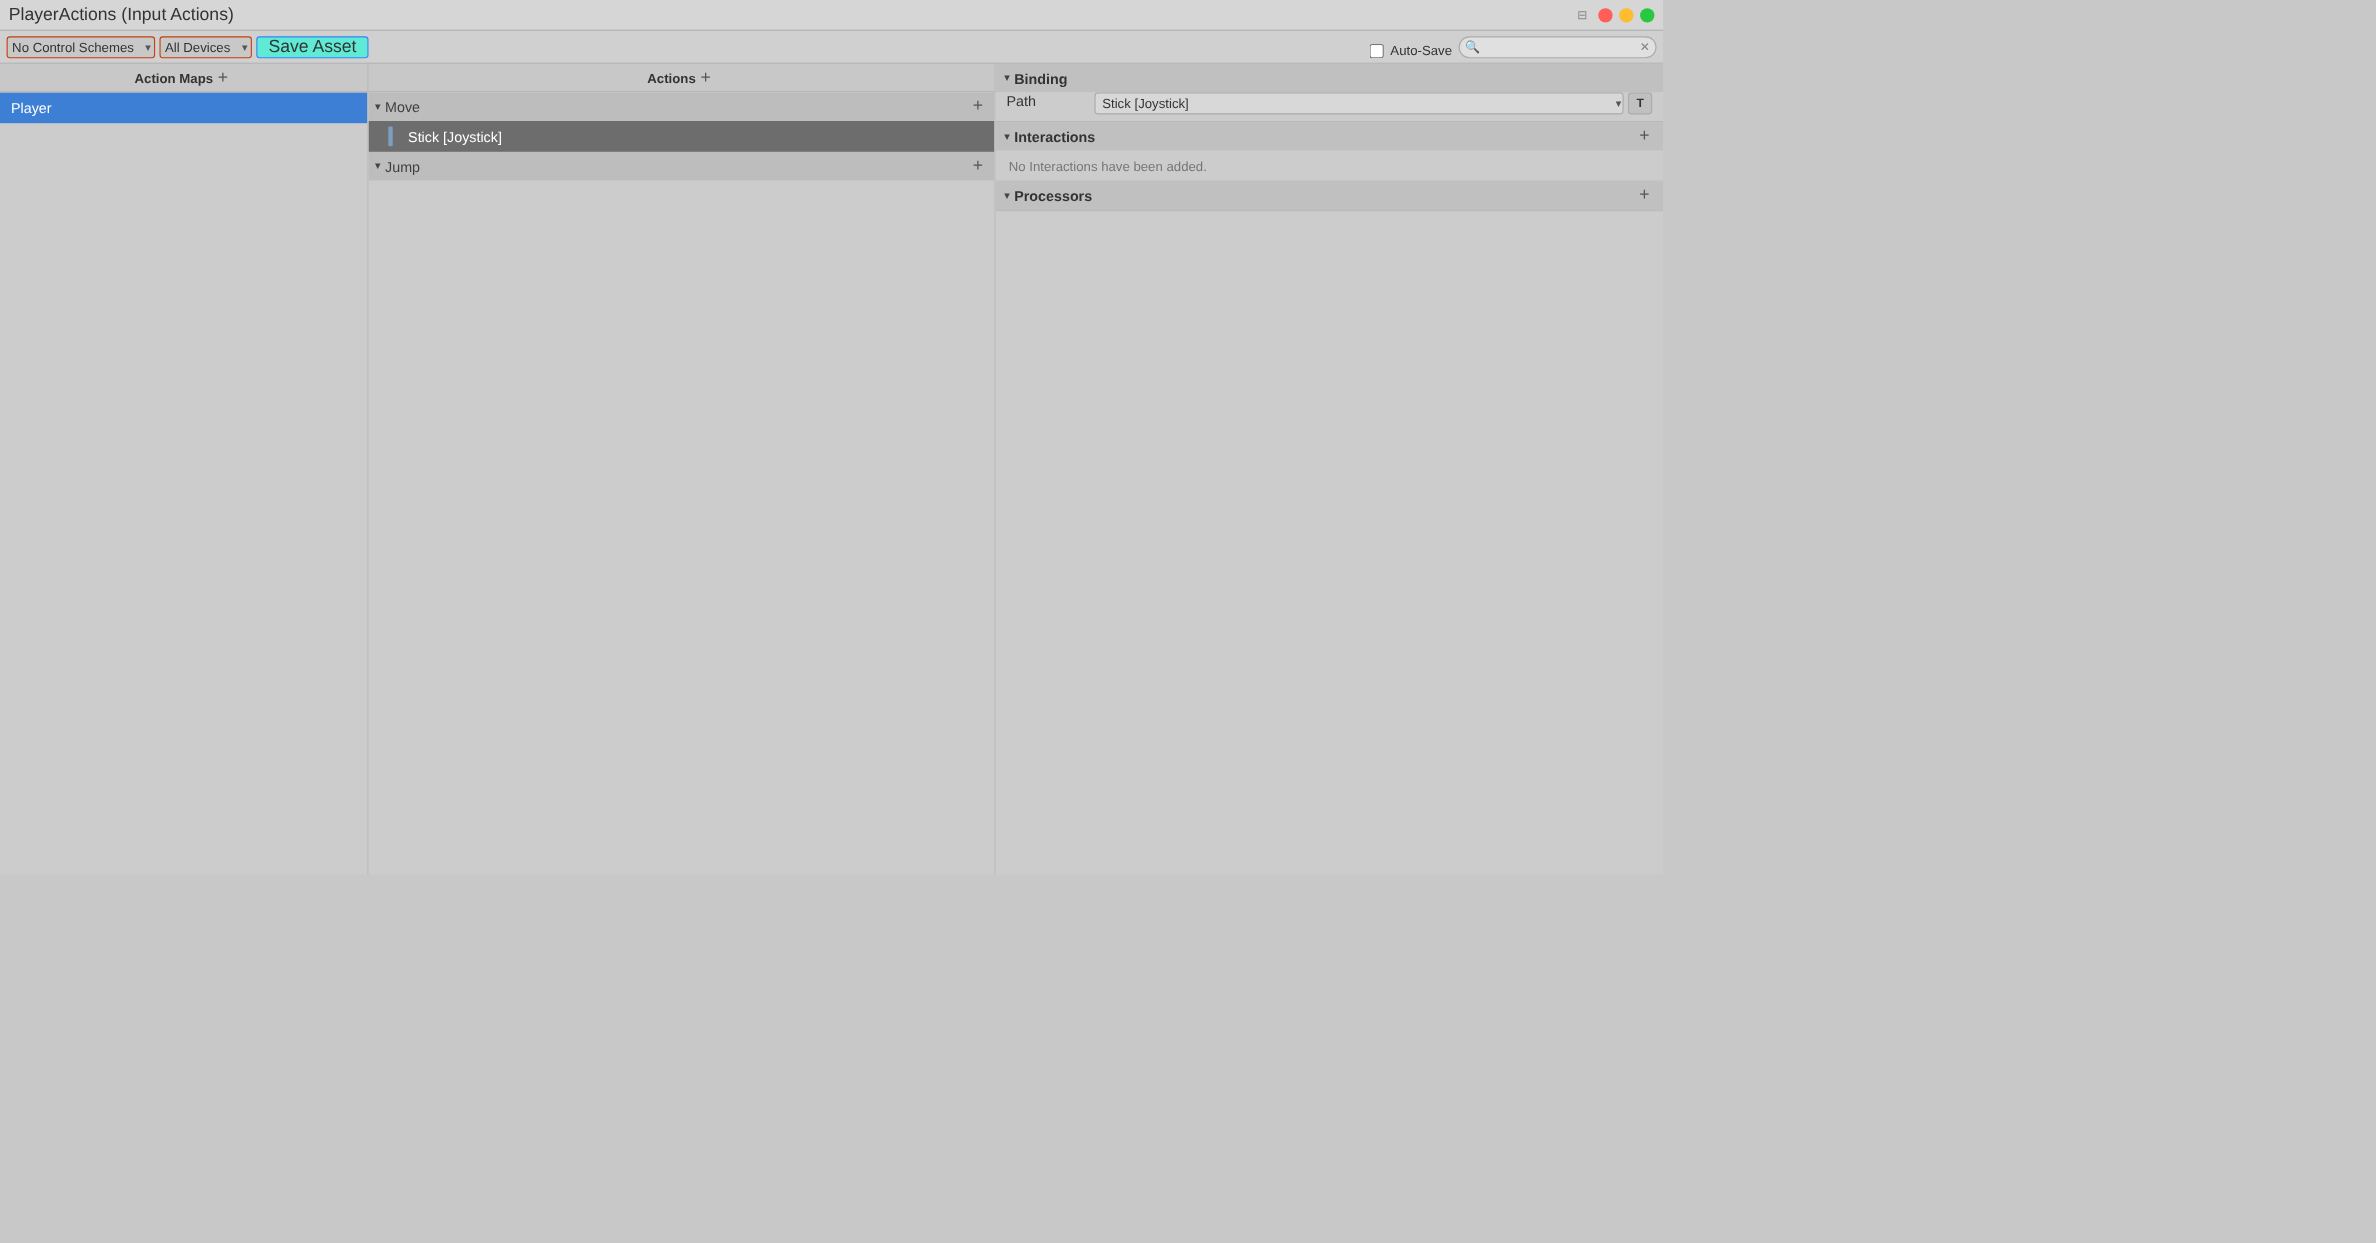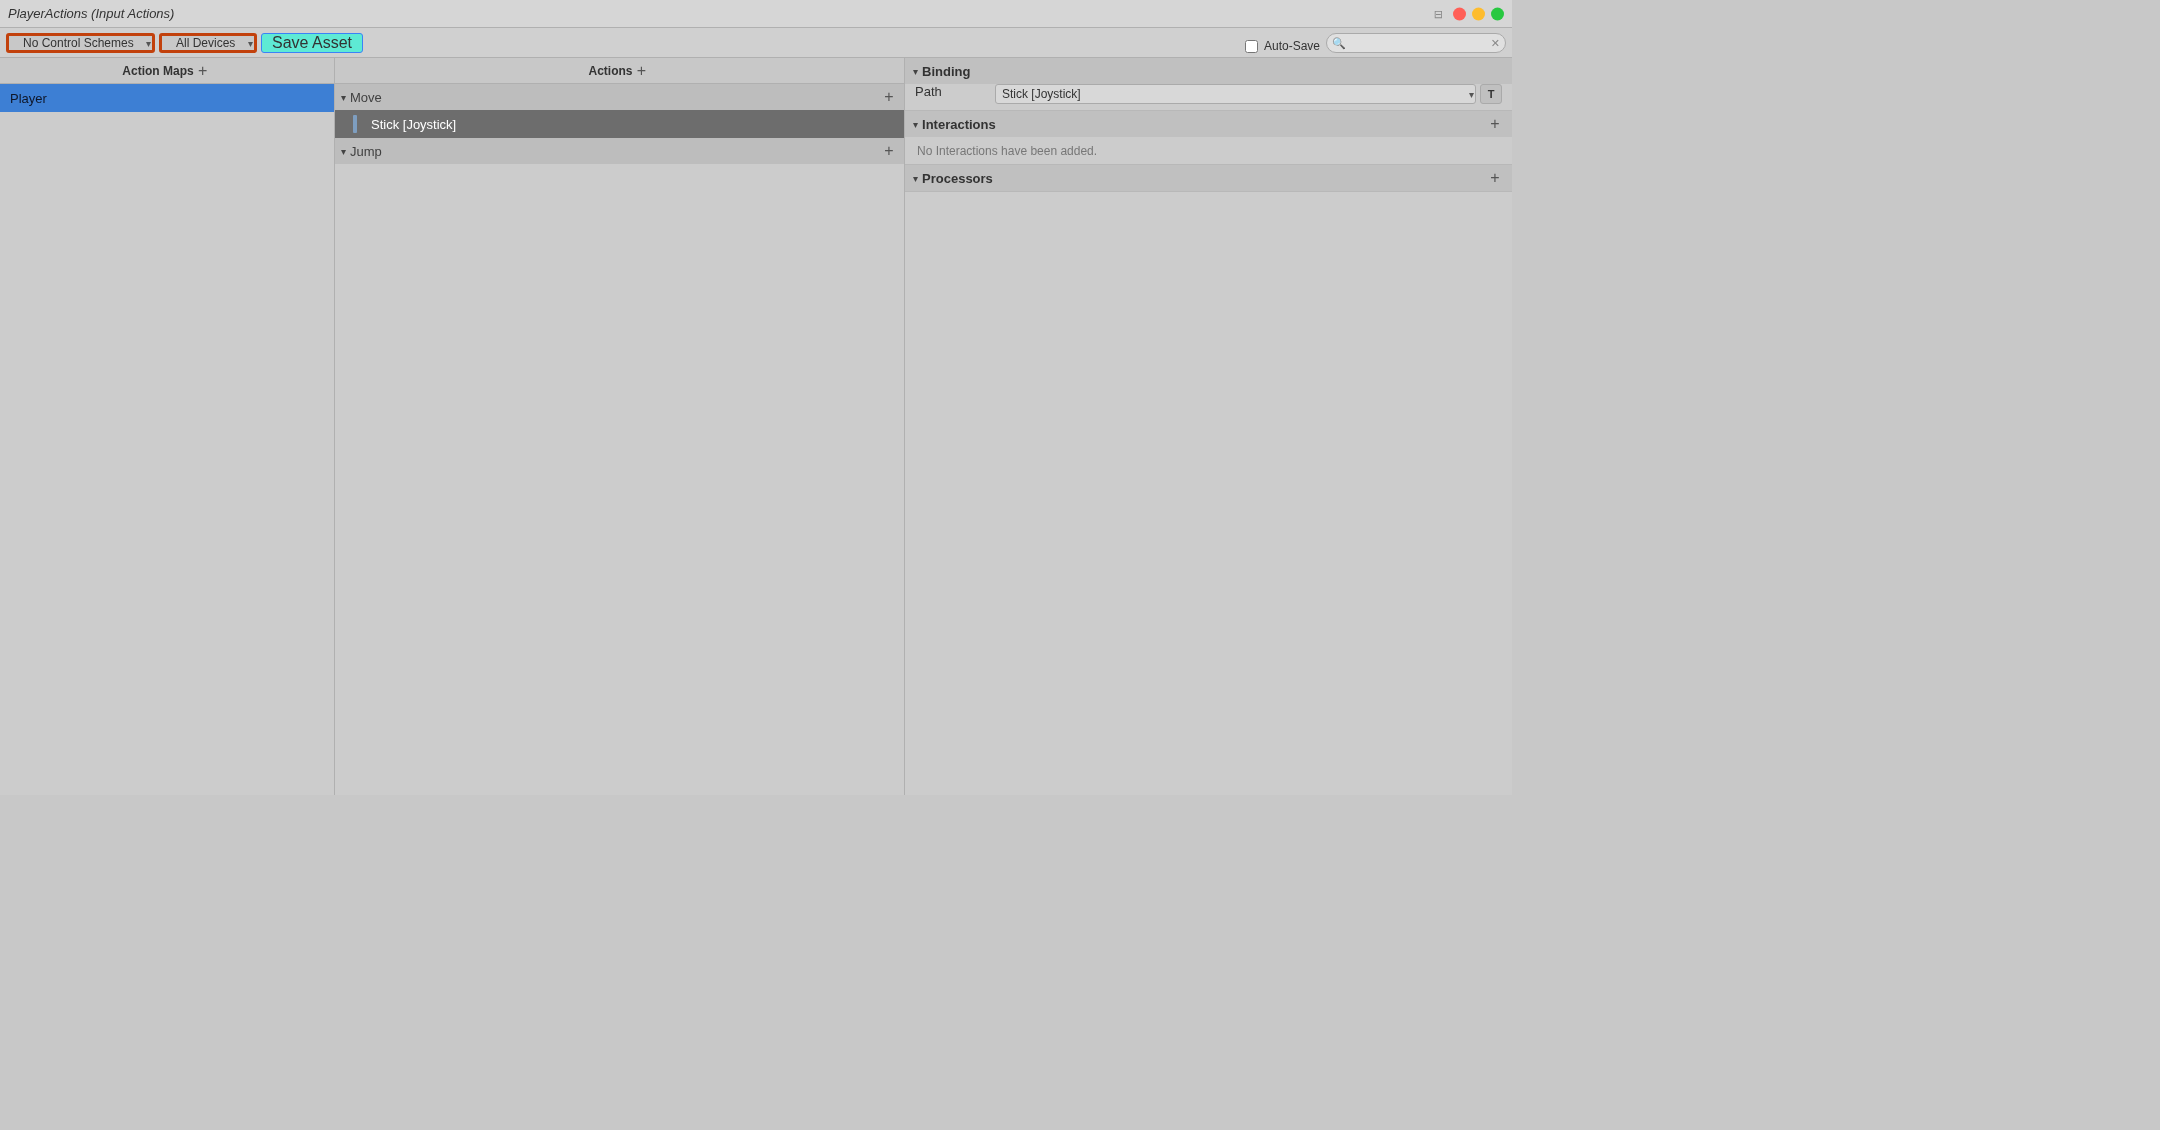--- a/index.html
+++ b/index.html
@@ -16,24 +16,23 @@
     .title-bar {
       height: 28px;
       background: #d6d6d6;
       border-bottom: 1px solid #b0b0b0;
       display: flex;
       align-items: center;
       padding: 0 8px;
       position: relative;
     }
     .title-bar-text {
-      font-size: 13px;
+      font-size: 16px;
       color: #333;
       font-weight: 500;
-      font-style: italic;
     }
     .window-controls {
       position: absolute;
       right: 8px;
       top: 50%;
       transform: translateY(-50%);
       display: flex;
       align-items: center;
       gap: 6px;
     }
@@ -59,25 +58,25 @@
       background: #d0d0d0;
       border-bottom: 1px solid #b0b0b0;
       display: flex;
       align-items: center;
       padding: 0 6px;
       gap: 4px;
     }
     .toolbar-select {
       height: 20px;
       background: #c8c8c8;
-      border: 3px solid #c2410c;
+      border: 1px solid #c2410c;
       border-radius: 3px;
       font-size: 12px;
       color: #333;
-      padding: 0 18px 0 14px;
+      padding: 0 18px 0 4px;
       appearance: none;
       -webkit-appearance: none;
       cursor: pointer;
       position: relative;
     }
     .select-wrapper {
       position: relative;
       display: inline-block;
     }
     .select-wrapper::after {
@@ -193,21 +192,21 @@
     }
 
     
     .action-map-item {
       height: 28px;
       display: flex;
       align-items: center;
       padding: 0 10px;
       font-size: 13px;
       cursor: pointer;
-      color: #0f172a;
+      color: #ffffff;
     }
     .action-map-item.selected {
       background: #3d7fd4;
     }
     .action-map-item:not(.selected) {
       color: #333;
     }
 
     
     .action-group-header {

